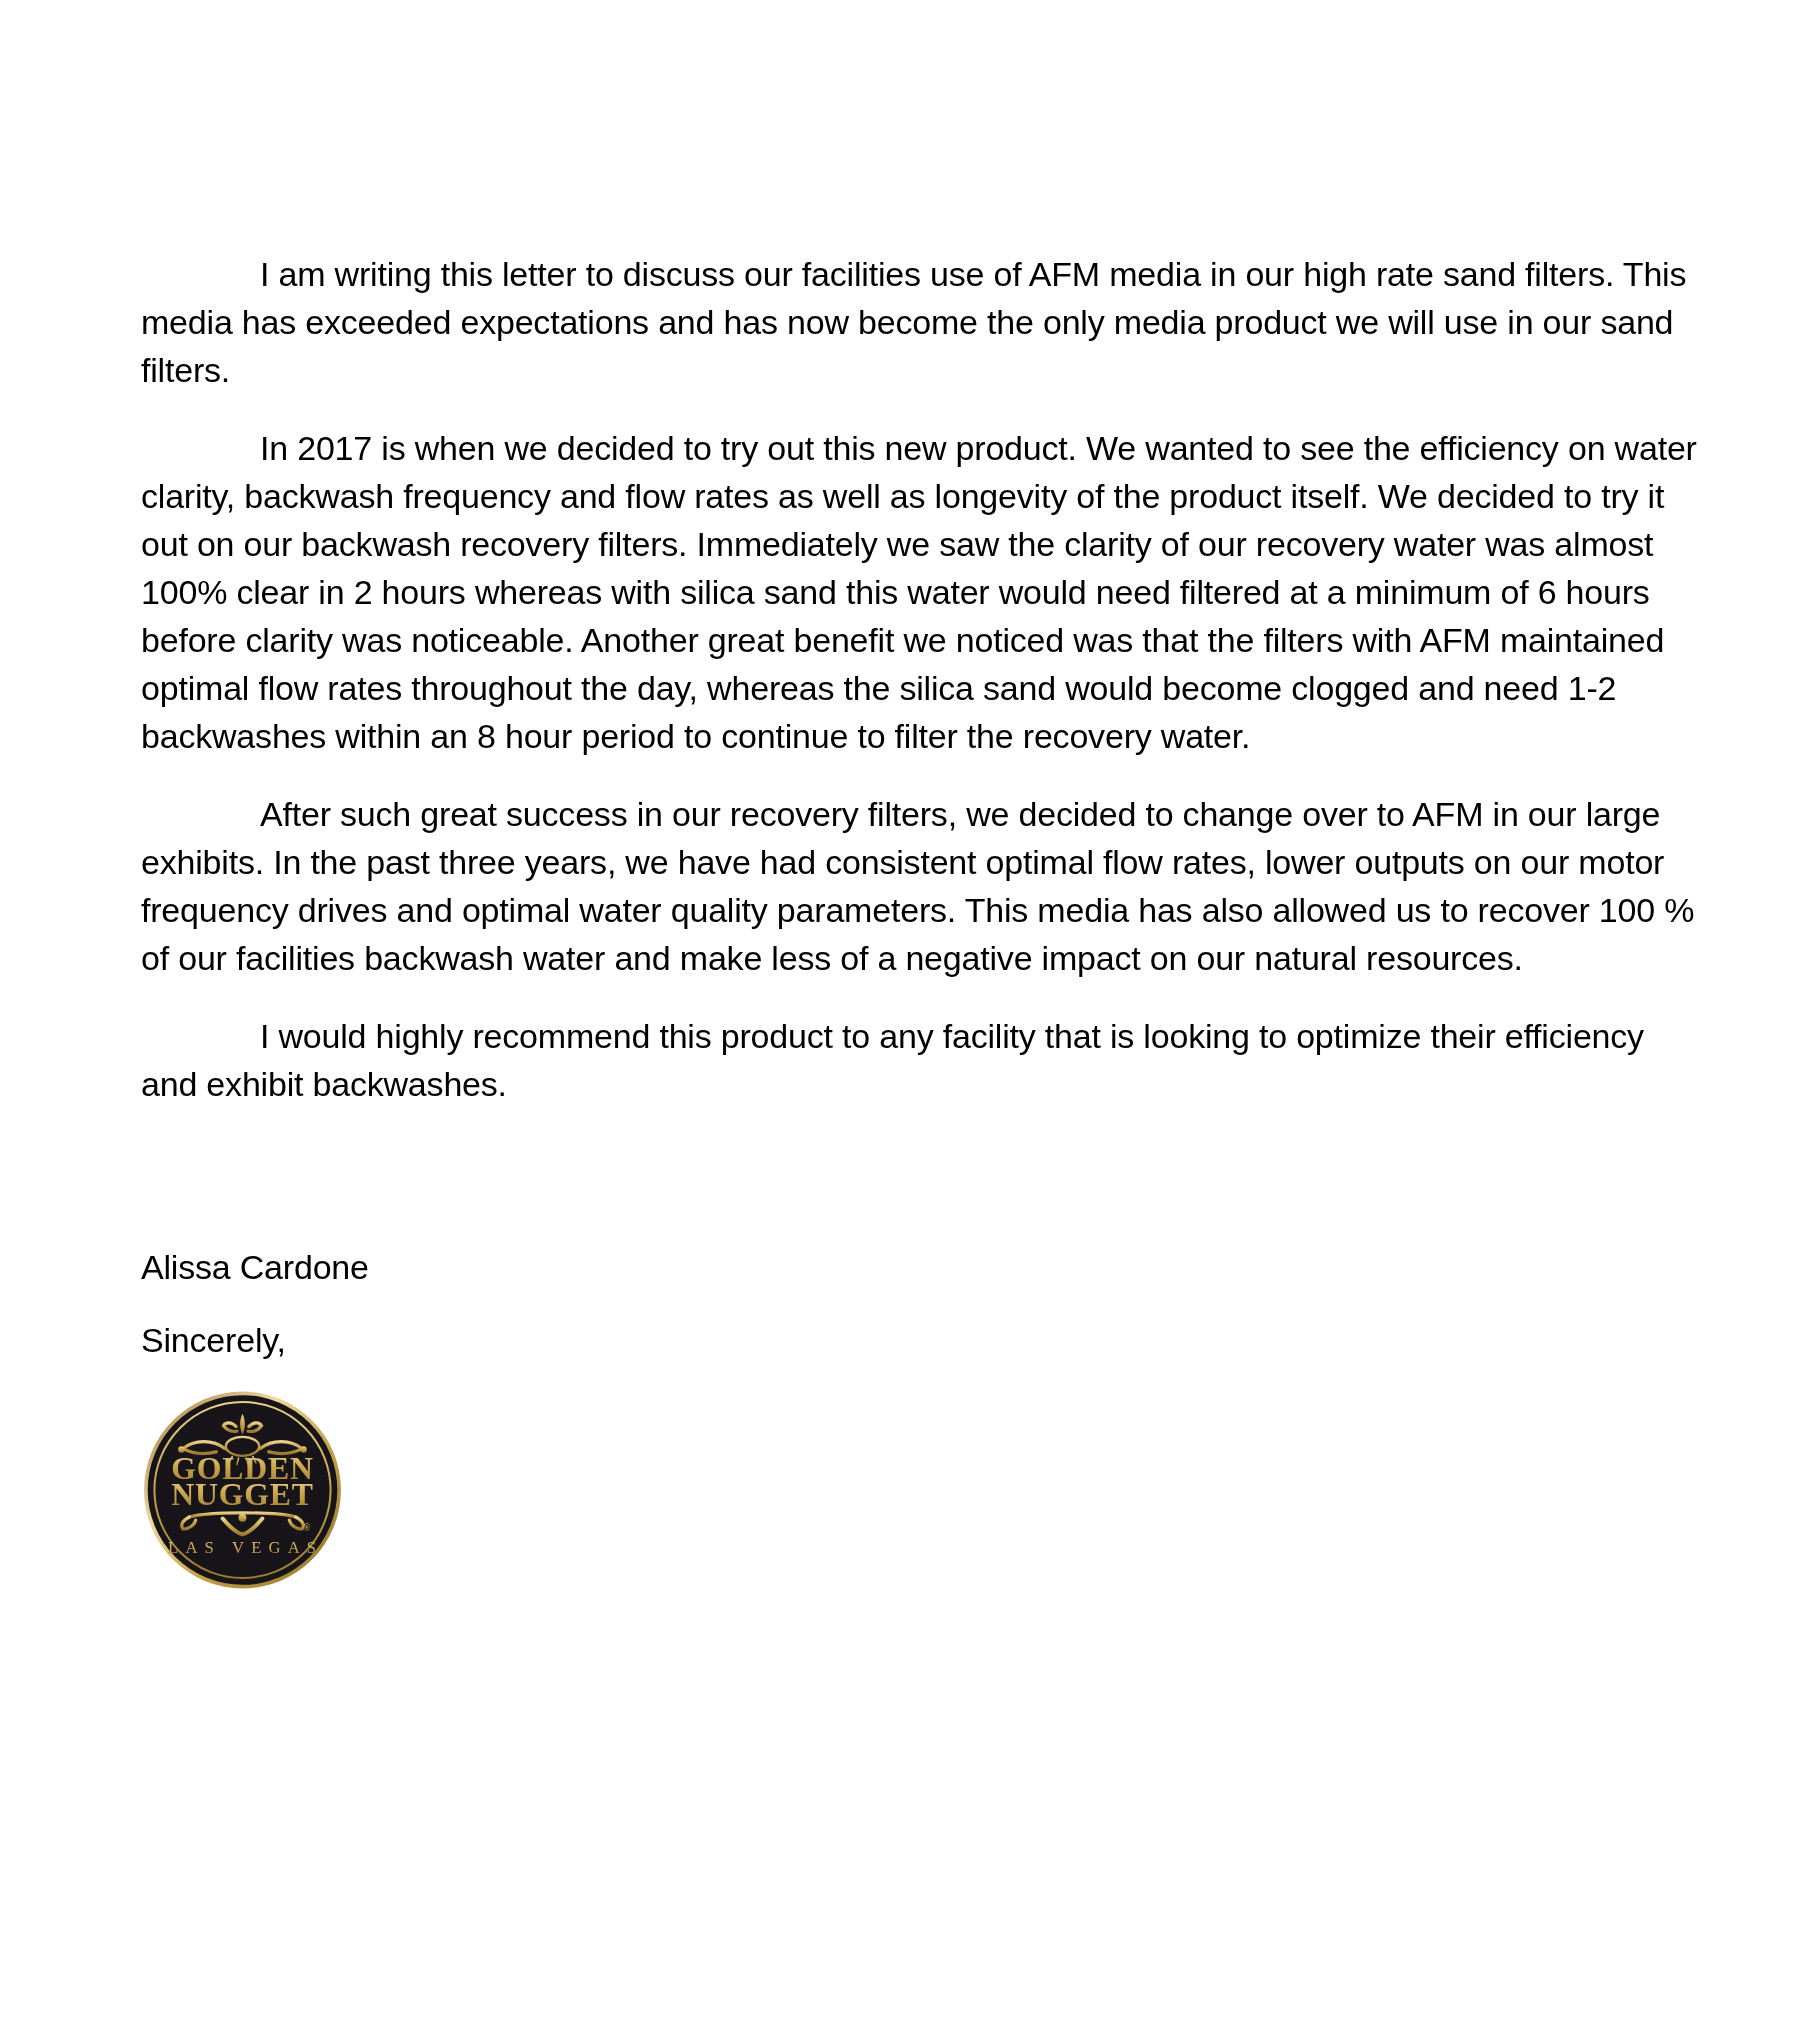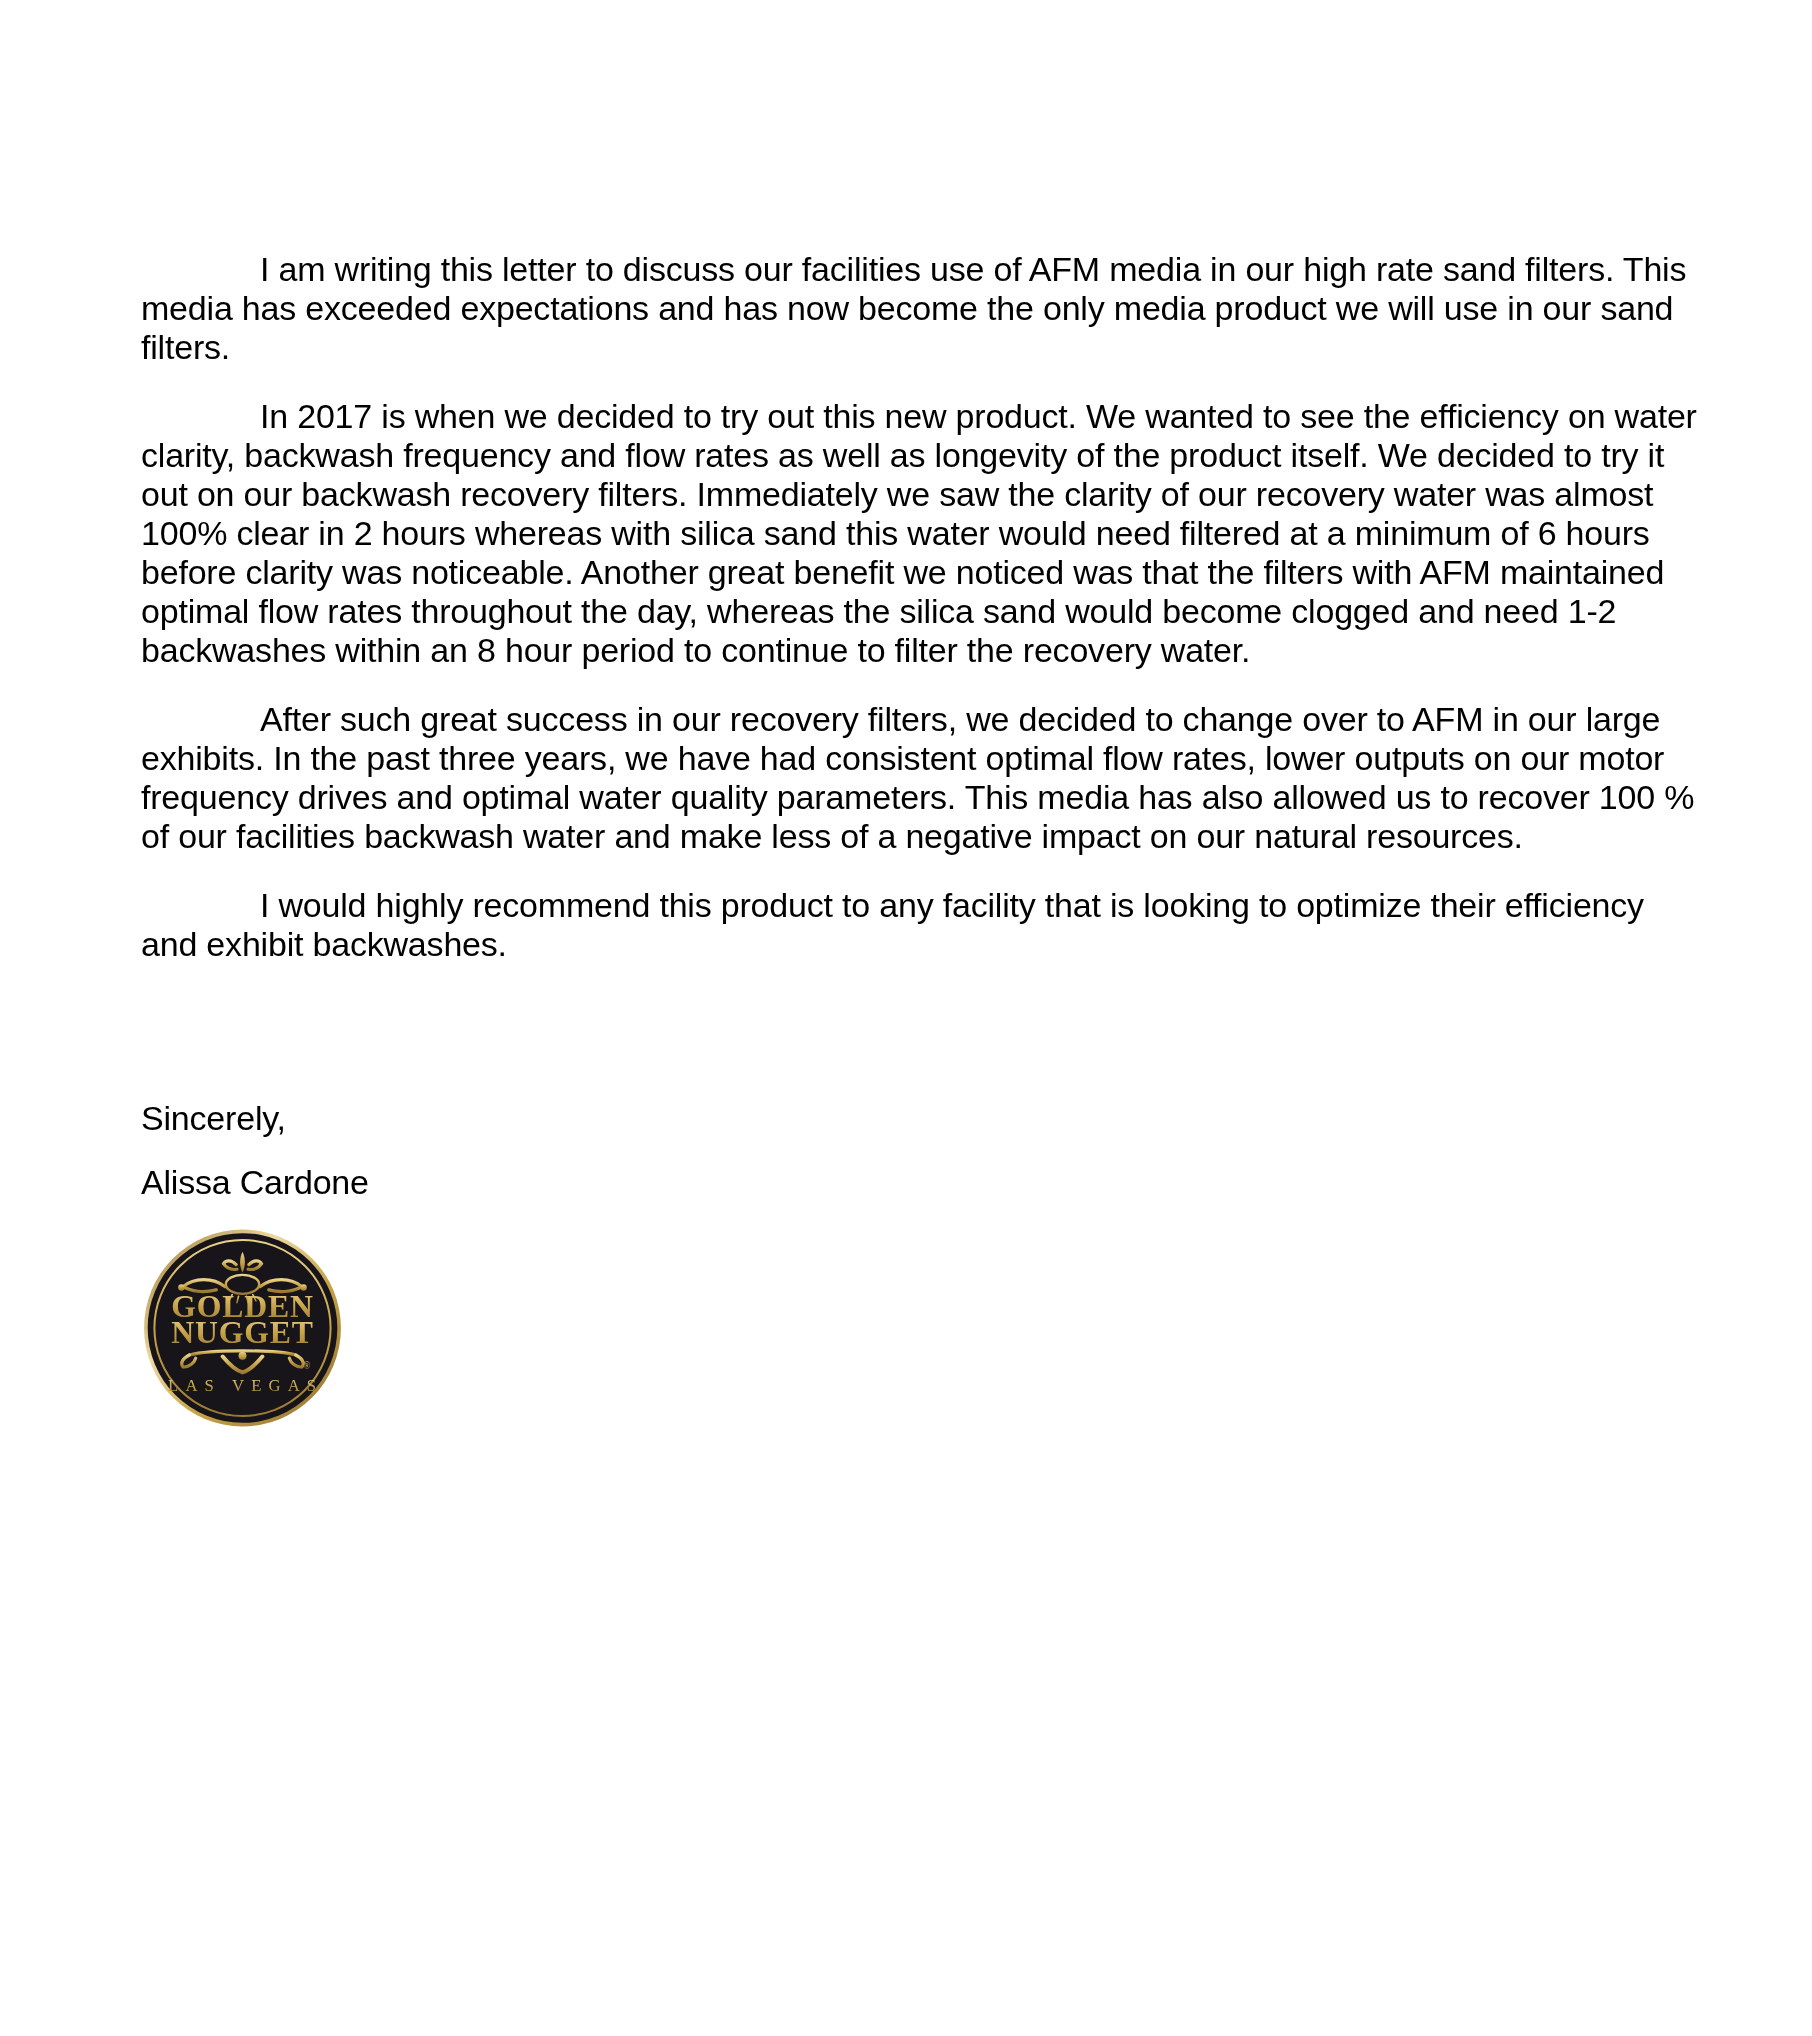--- a/index.html
+++ b/index.html
@@ -17,21 +17,21 @@
     overflow: hidden;
   }
   .letter-body {
     position: absolute;
     left: 141px;
     top: 250px;
     width: 1556px;
   }
   .para {
     font-size: 34px;
-    line-height: 39px;
+    line-height: 48px;
     letter-spacing: -0.2px;
     margin: 0 0 30px 0;
     text-align: left;
   }
   .indent {
     text-indent: 119px;
   }
   .signature {
     margin-top: 135px;
   }
@@ -63,22 +63,22 @@
 
 <div class="page">
   <div class="letter-body">
 
     <p class="para indent">I am writing this letter to discuss our facilities use of AFM media in our high rate sand filters. This media has exceeded expectations and has now become the only media product we will use in our sand filters.</p>
     <p class="para indent">In 2017 is when we decided to try out this new product. We wanted to see the efficiency on water clarity, backwash frequency and flow rates as well as longevity of the product itself. We decided to try it out on our backwash recovery filters. Immediately we saw the clarity of our recovery water was almost 100% clear in 2 hours whereas with silica sand this water would need filtered at a minimum of 6 hours before clarity was noticeable. Another great benefit we noticed was that the filters with AFM maintained optimal flow rates throughout the day, whereas the silica sand would become clogged and need 1-2 backwashes within an 8 hour period to continue to filter the recovery water.</p>
     <p class="para indent">After such great success in our recovery filters, we decided to change over to AFM in our large exhibits. In the past three years, we have had consistent optimal flow rates, lower outputs on our motor frequency drives and optimal water quality parameters. This media has also allowed us to recover 100 % of our facilities backwash water and make less of a negative impact on our natural resources.</p>
     <p class="para indent">I would highly recommend this product to any facility that is looking to optimize their efficiency and exhibit backwashes.</p>
 
     <div class="signature">
+      <p class="para">Alissa Cardone</p>
       <p class="para">Sincerely,</p>
-      <p class="para">Alissa Cardone</p>
     </div>
 
     <div class="logo-wrap">
       <svg viewBox="0 0 250 252" xmlns="http://www.w3.org/2000/svg">
         <defs>
           <linearGradient id="gold" x1="0" y1="0" x2="1" y2="1">
             <stop offset="0" stop-color="#9a7a33"></stop>
             <stop offset="0.35" stop-color="#eed9a0"></stop>
             <stop offset="0.6" stop-color="#c7a348"></stop>
             <stop offset="1" stop-color="#8d6f2d"></stop>

